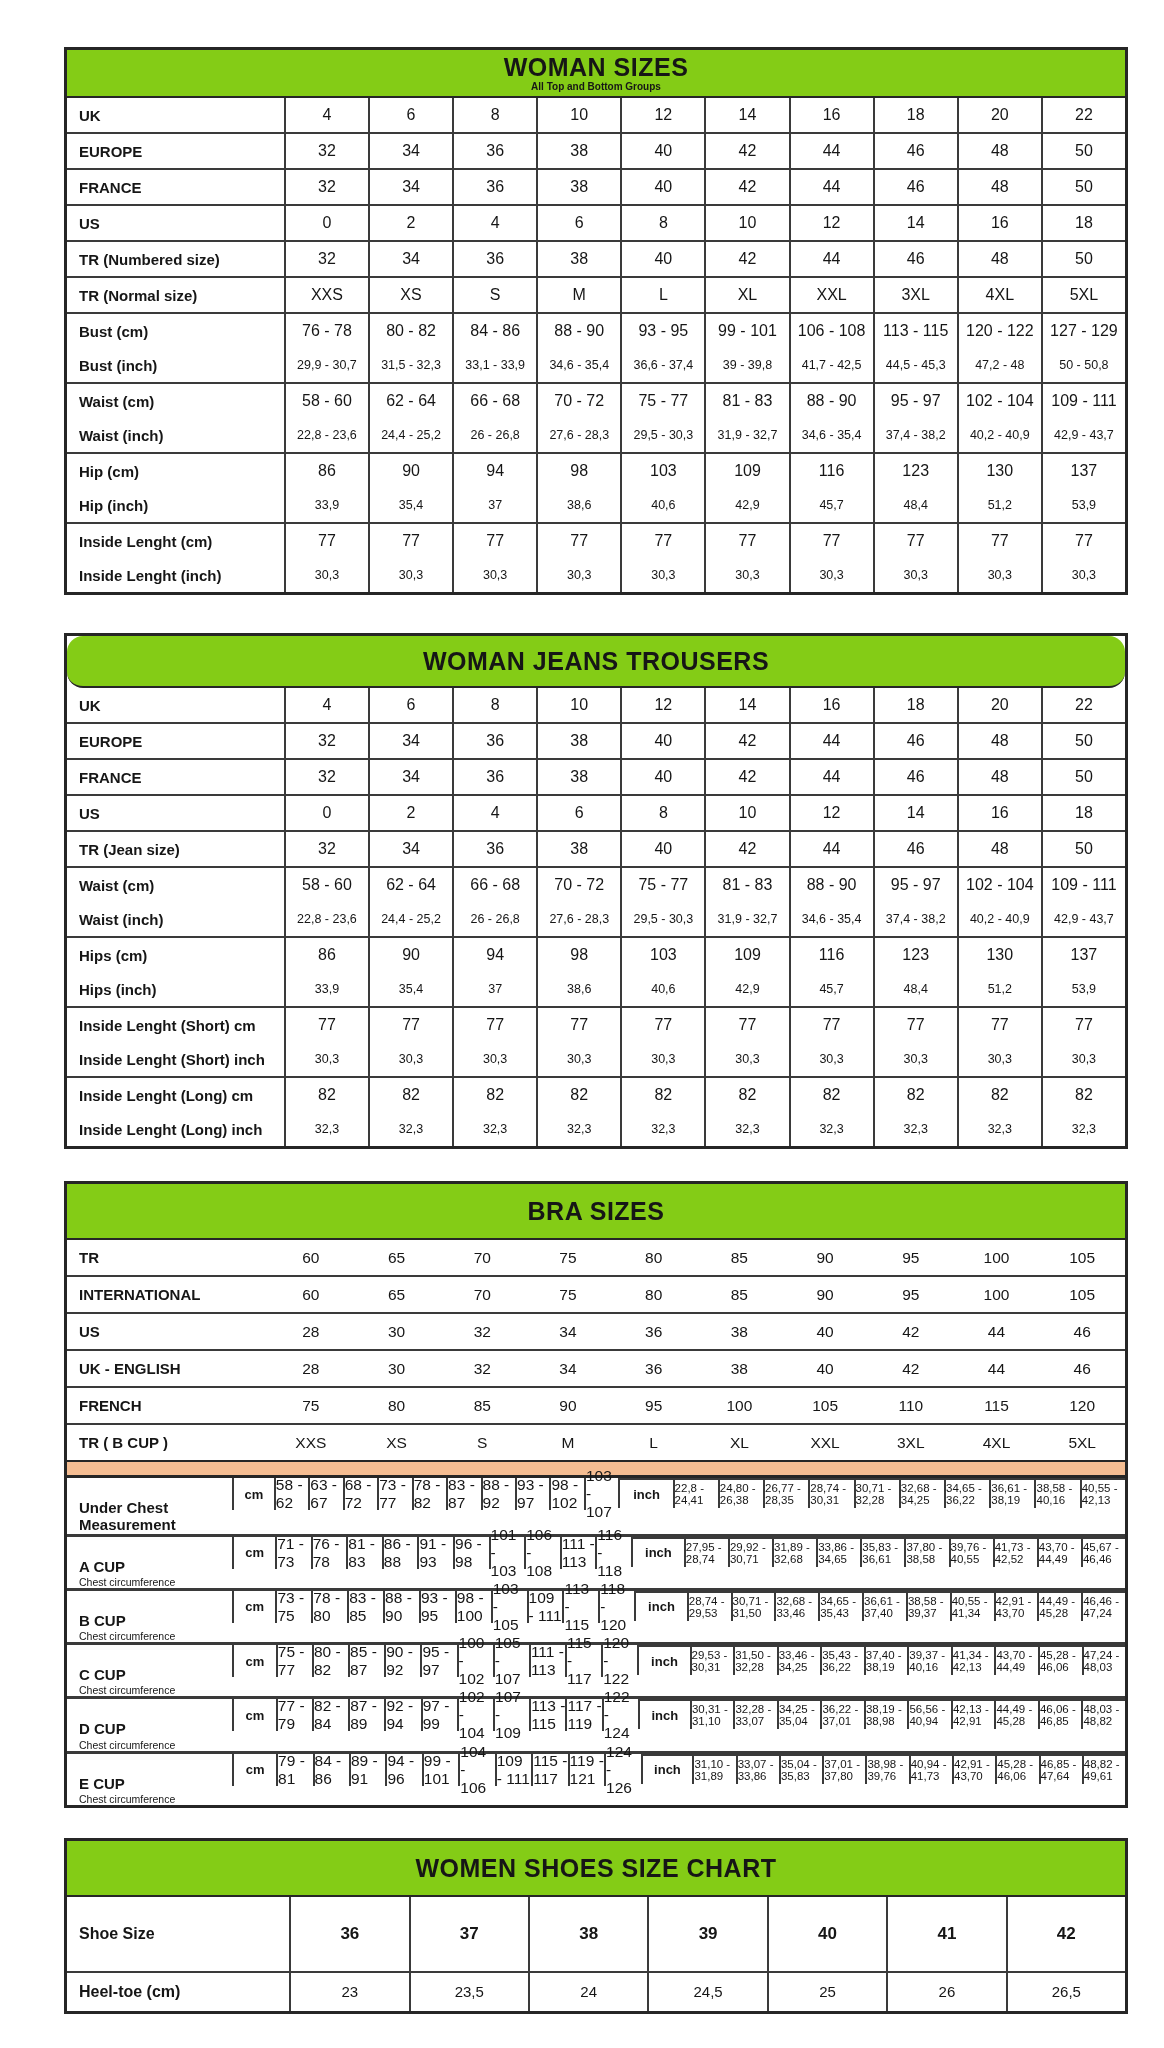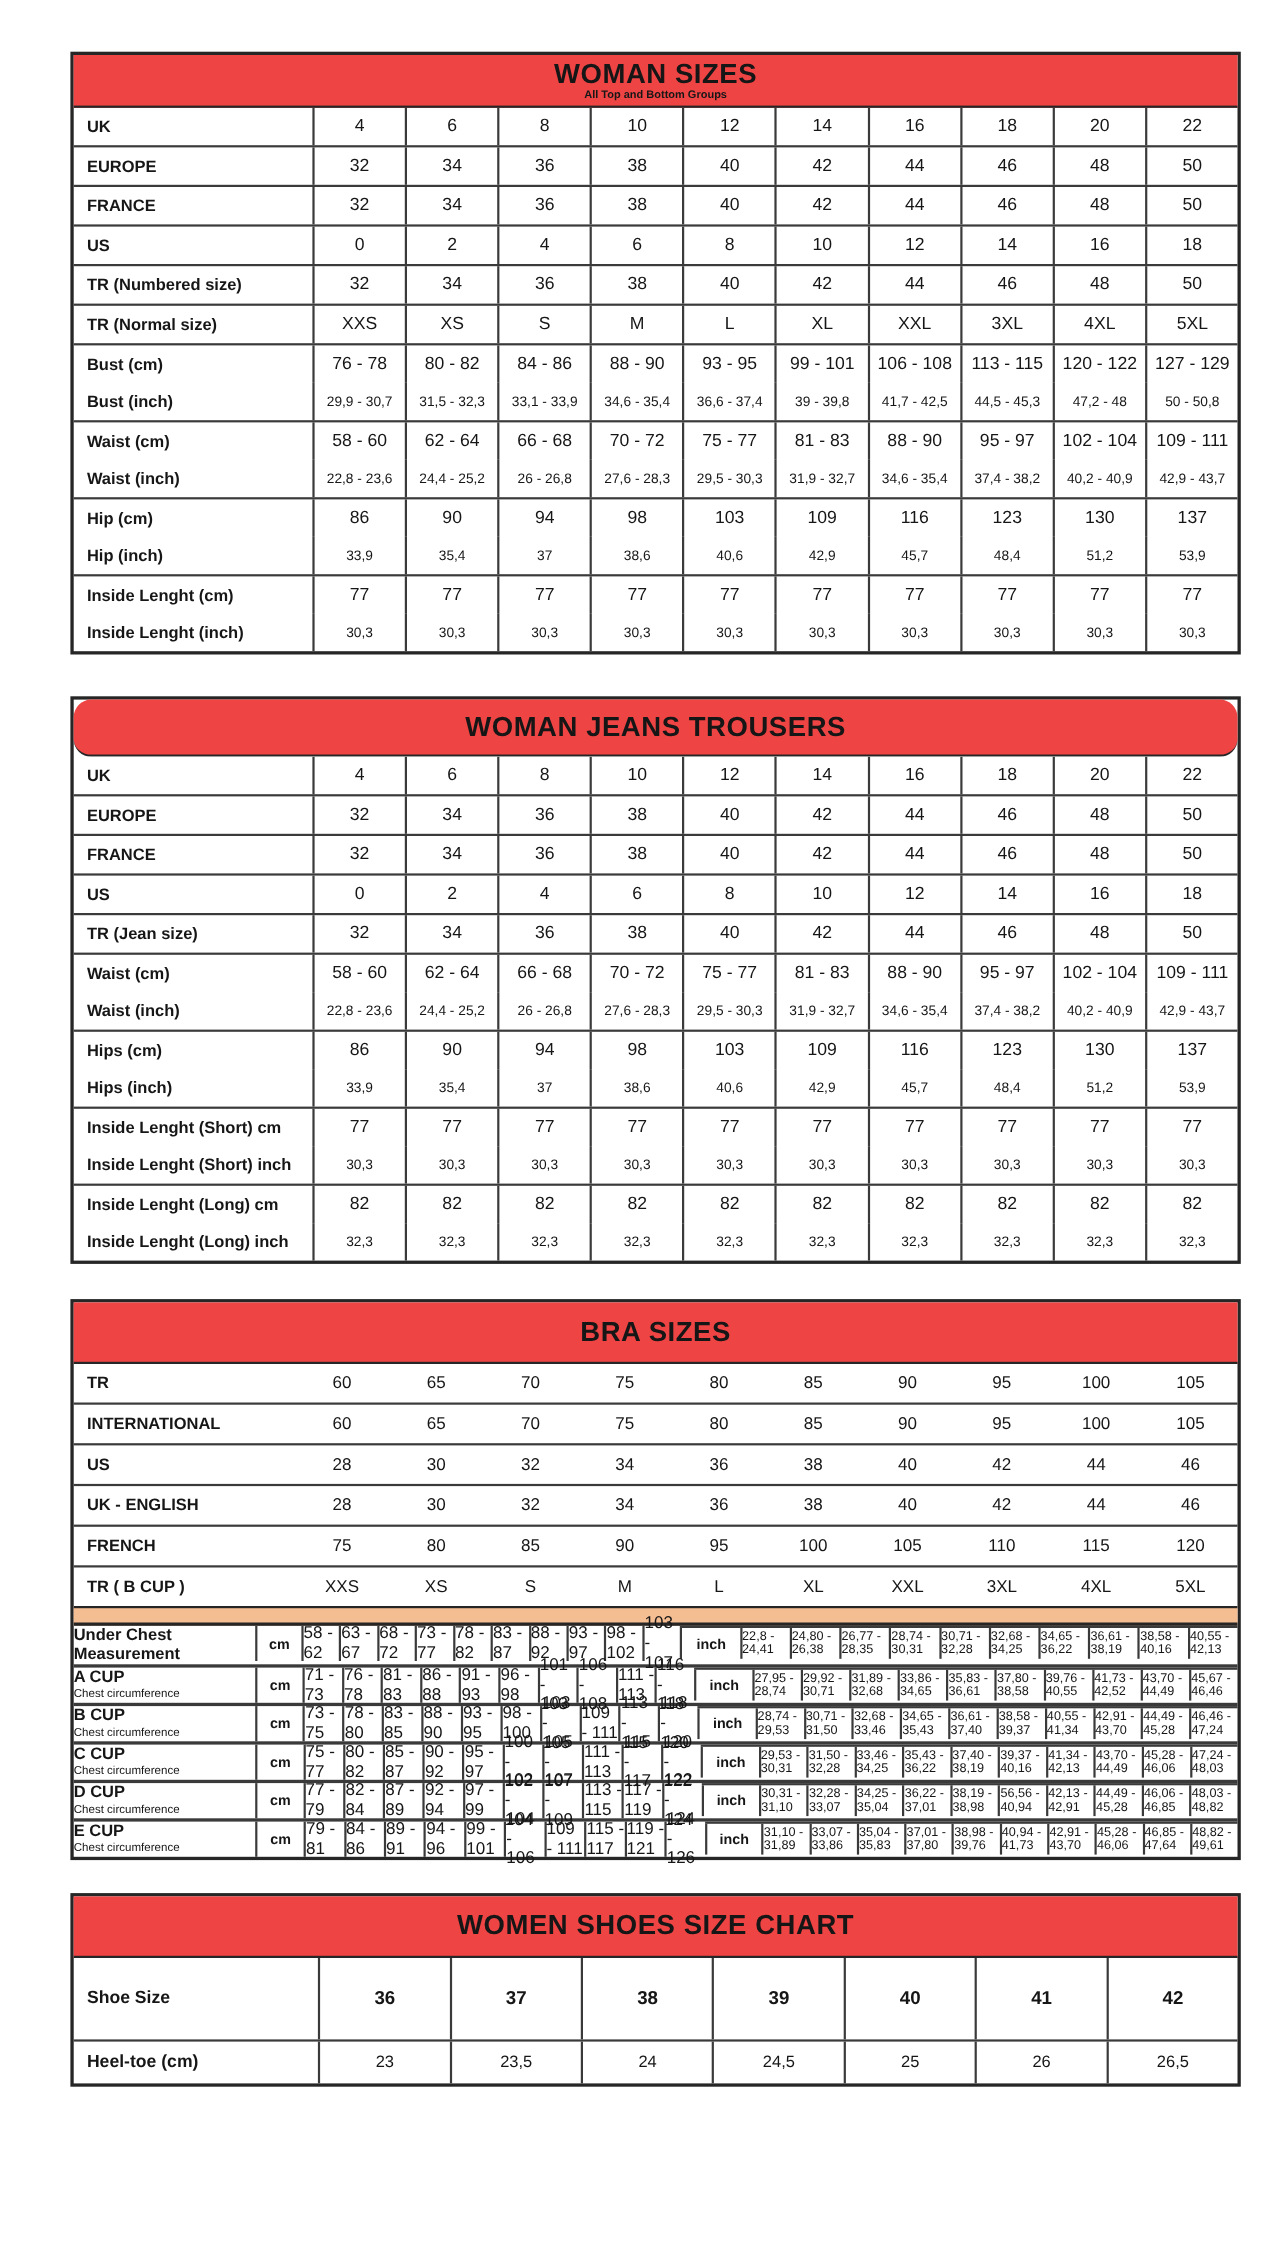--- a/index.html
+++ b/index.html
@@ -10,21 +10,21 @@
     -webkit-font-smoothing:antialiased;
   }
   .sheet { box-sizing:border-box; padding:47px 36px 0 64px; }
 
   .tbl { border:3px solid #262626; box-sizing:border-box; background:#fff; }
   #t1 { margin-bottom:38px; }
   #t2 { margin-bottom:32px; }
   #t3 { margin-bottom:30px; }
 
   .thead {
-    background:#ef4444;
+    background:#84cc16;
     border-bottom:2px solid #262626;
     text-align:center;
     display:flex; flex-direction:column; justify-content:center;
   }
   #t1 .thead { height:46px; }
   #t2 .thead { height:50px;border-radius:16px; }
   #t3 .thead { height:54px; }
   #t4 .thead { height:54px; }
   .title { font-size:25px; font-weight:bold; letter-spacing:.5px; line-height:1.05; }
   .subtitle { font-size:10px; font-weight:bold; margin-top:1px; }
@@ -49,22 +49,22 @@
   .rows > .brow:first-child { border-top:none; }
   .brow .tlabel { width:19%; }
   .bcell { flex:1; display:flex; align-items:center; justify-content:center; font-size:15.5px; }
 
   .bra-divider { height:13px; background:#f5bd92; border-top:2px solid #262626; border-bottom:3px solid #262626; }
 
   
   .cup-group { display:flex; border-top:3px solid #3a3a3a; }
   .cups > .cup-group:first-child { border-top:none; }
   .cup-label {
-    width:15.6%; box-sizing:border-box; 
-    display:flex; flex-direction:column; justify-content:flex-start;
+    width:15.6%; box-sizing:border-box; padding-left:12px;
+    display:flex; flex-direction:column; justify-content:flex-end;margin-top:21px;
   }
   .cup-label .main { font-size:15px; font-weight:bold; line-height:1.15; }
   .cup-label .sub { font-size:10.5px; margin-top:1px; }
   .cup-right { flex:1; display:flex; flex-direction:row; }
   .cup-row { display:flex; }
   .cup-row.cm { height:32px; }
   .cup-row.inch { height:28px; border-top:2px solid #3a3a3a; }
   .cup-unit {
     width:10.3%; border-left:2px solid #3a3a3a;
     display:flex; align-items:center; justify-content:center;

